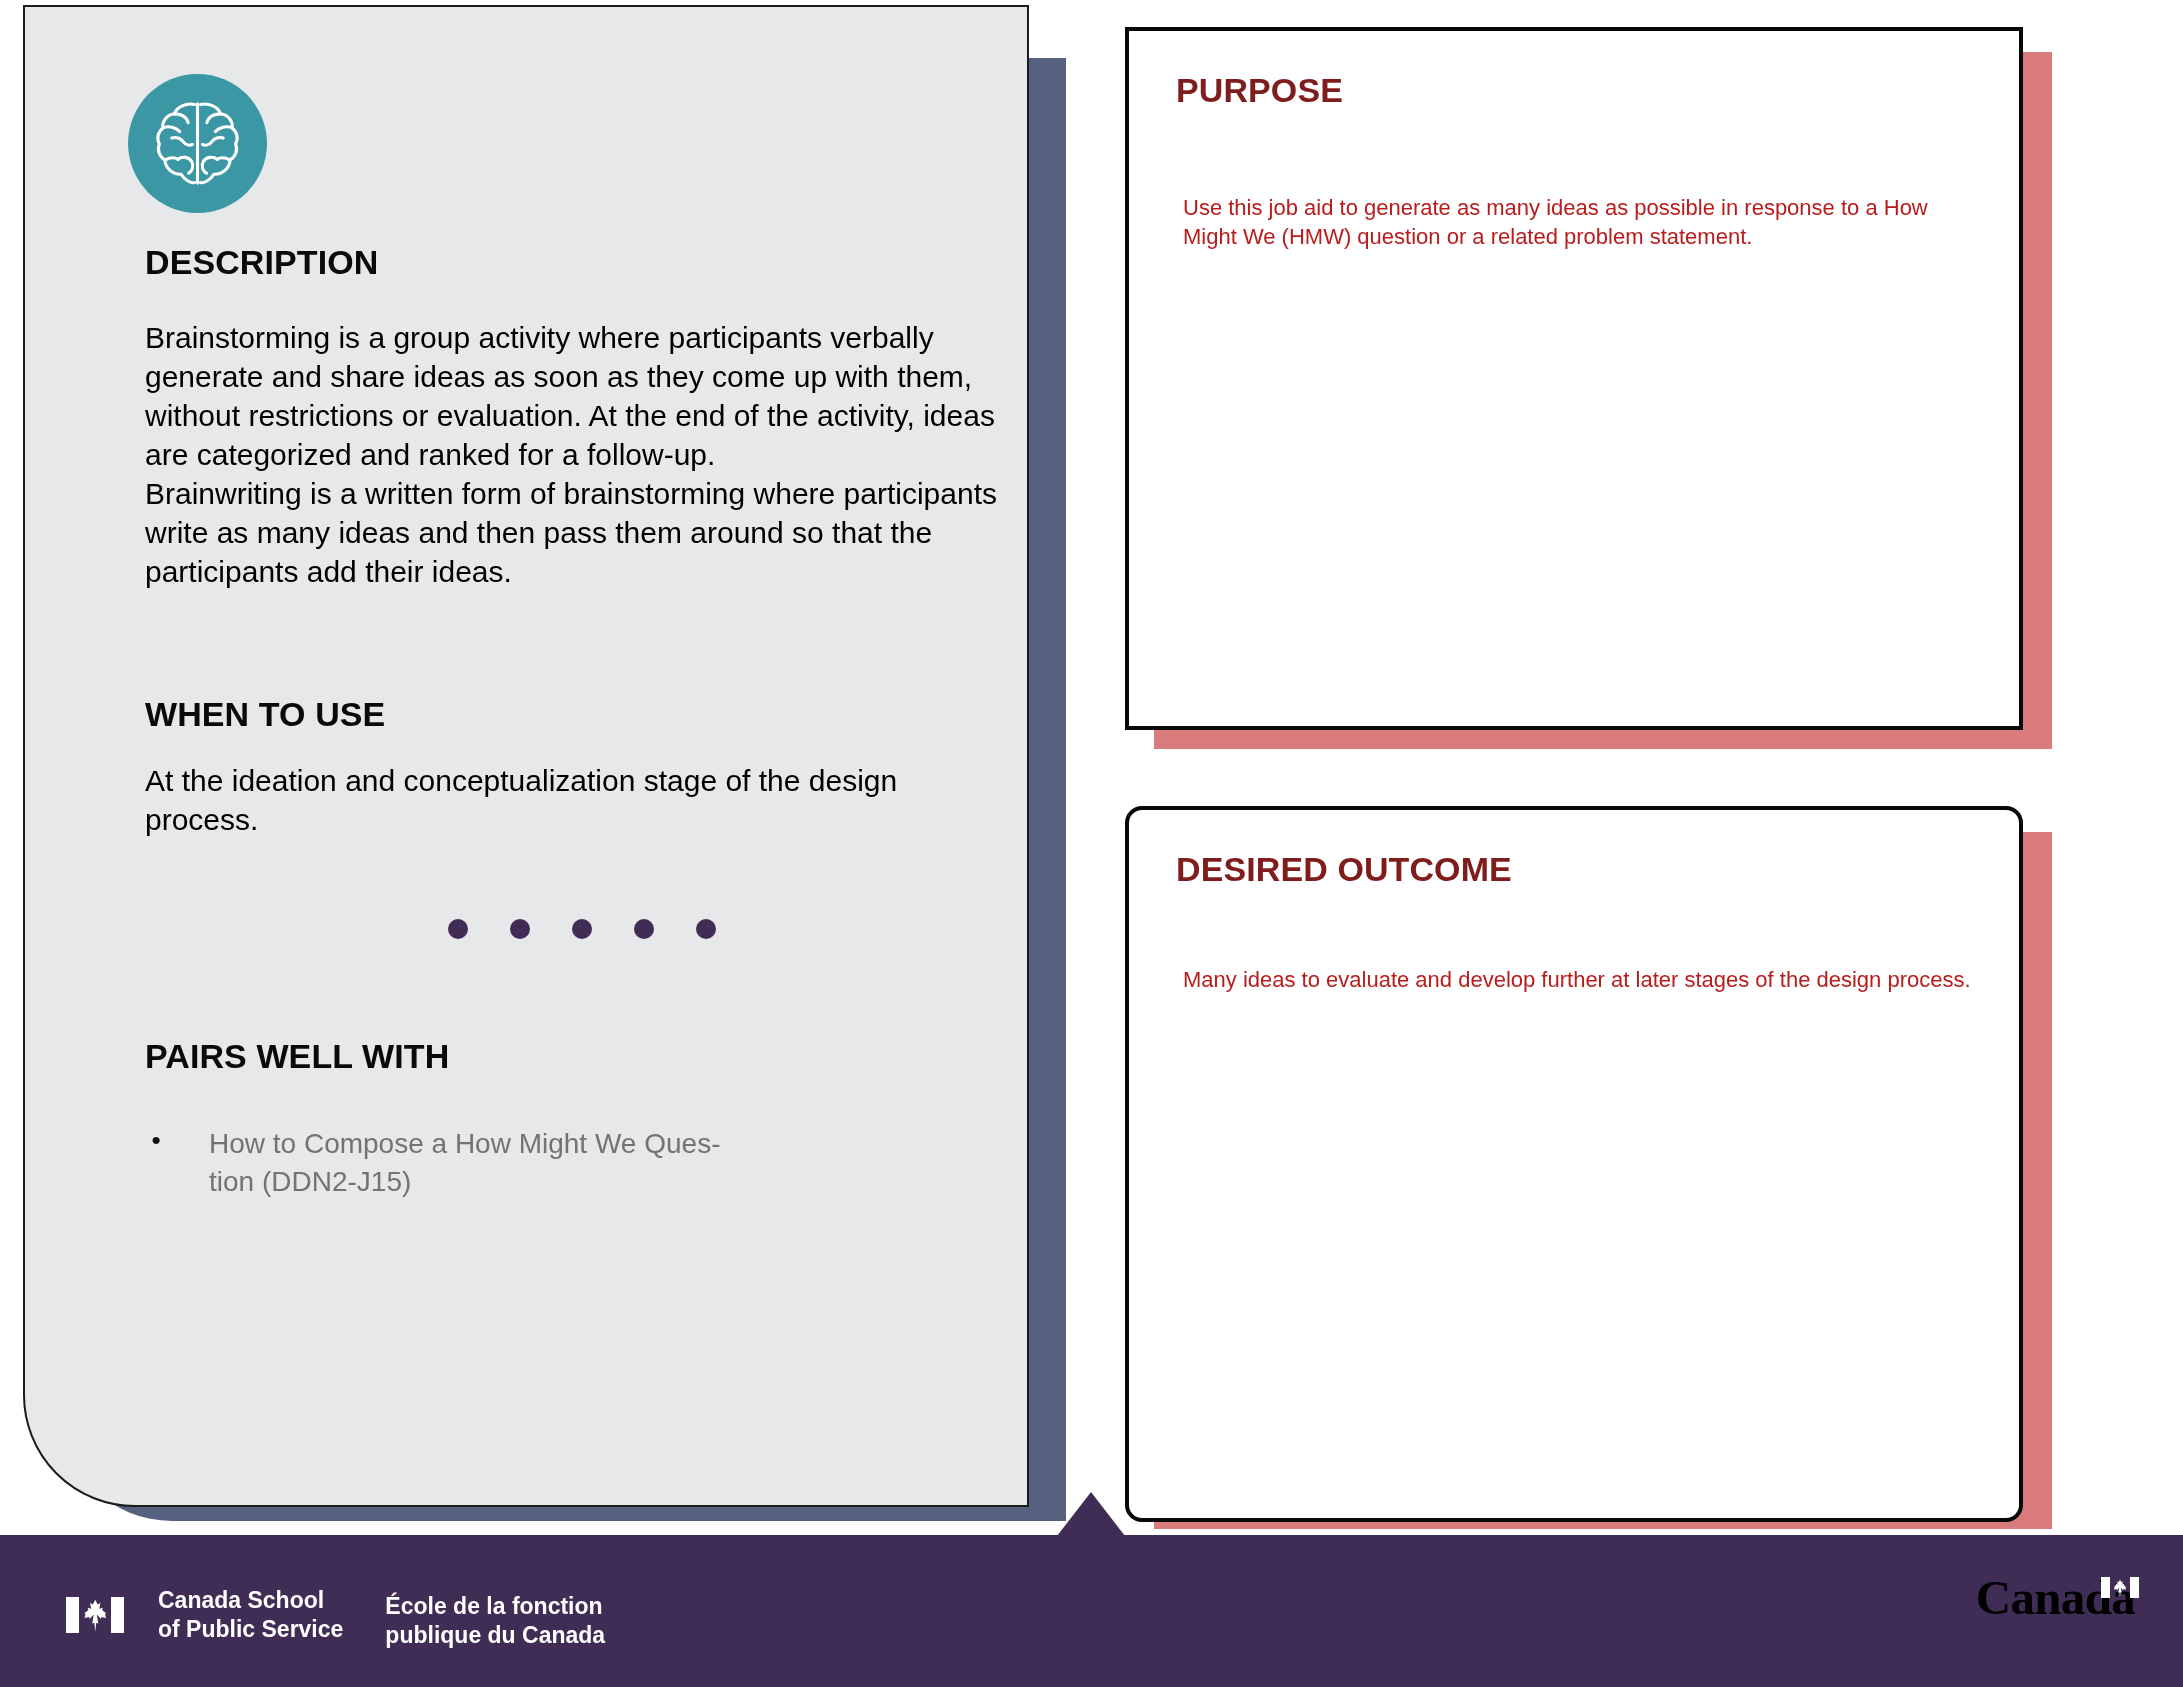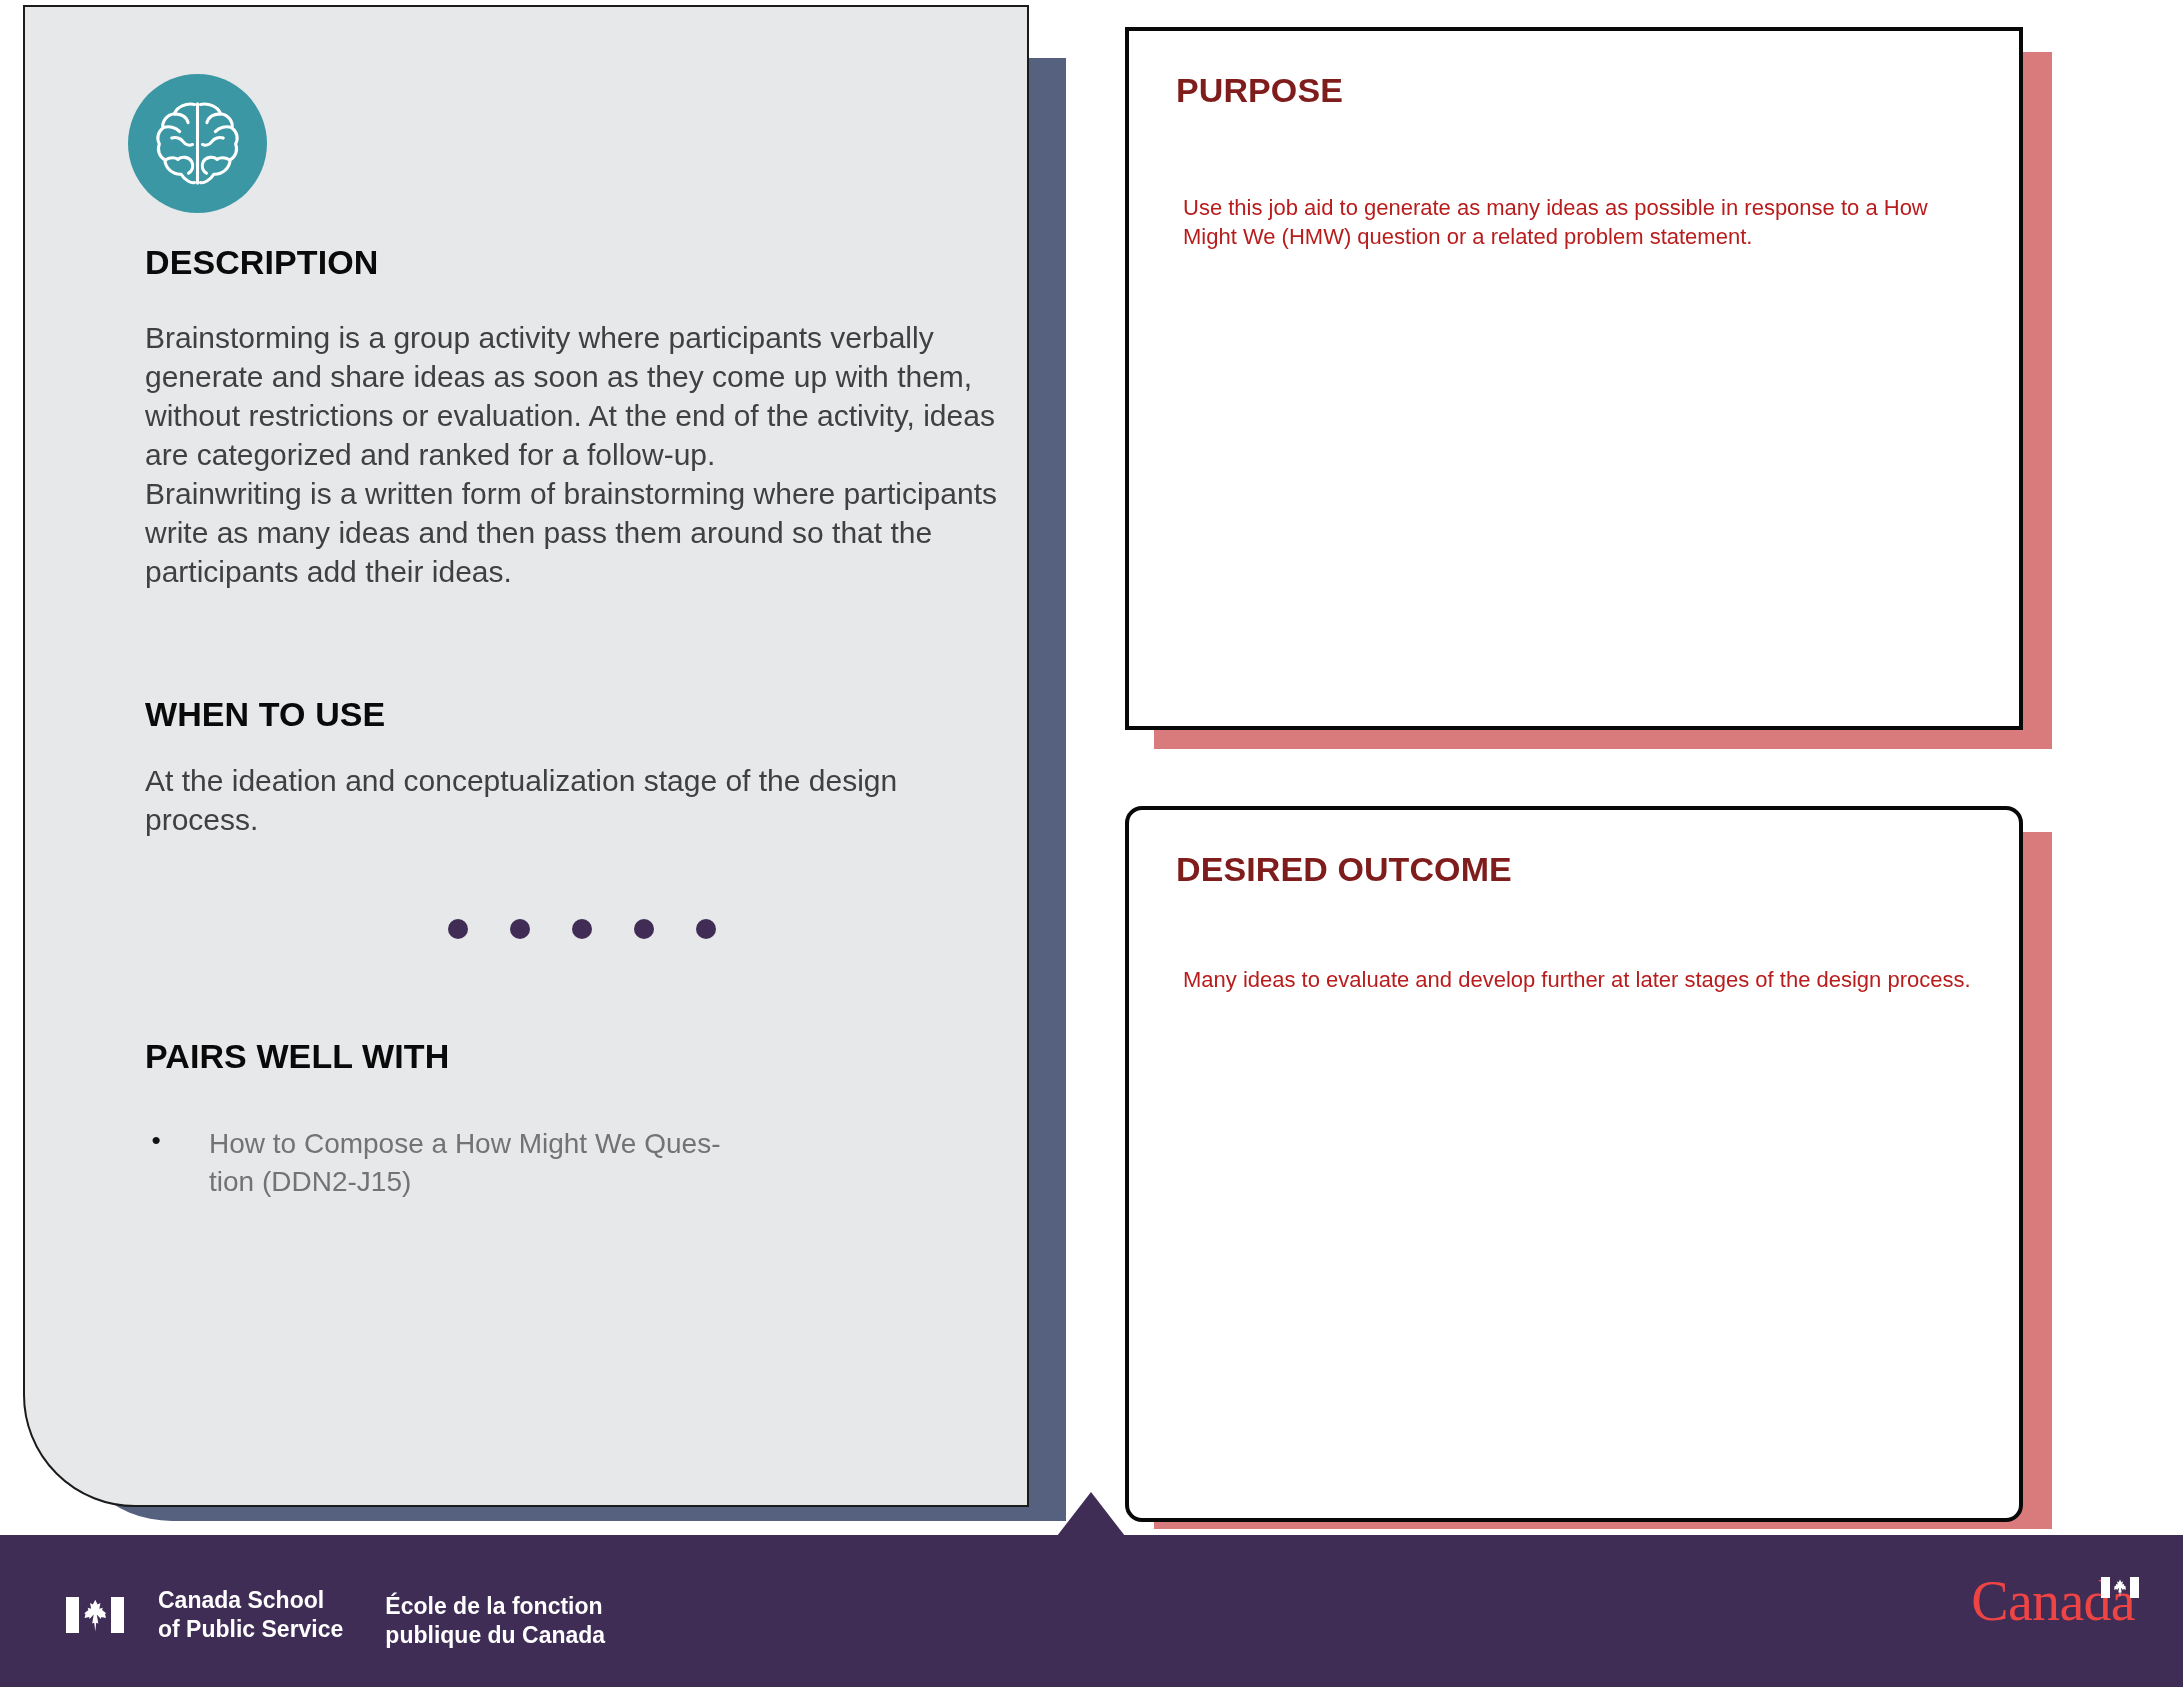--- a/index.html
+++ b/index.html
@@ -80,21 +80,21 @@
     font-size: 34px;
     font-weight: 700;
     color: #0A0A0A;
     letter-spacing: 0.1px;
   }
   .card-body-text {
     position: absolute;
     left: 120px;
     font-size: 30px;
     line-height: 1.3;
-    color: #404040;
+    color: #000000;
     white-space: pre-line;
   }
 
   #desc-title   { top: 236px; }
   #desc-text    { top: 311px; width: 873px; }
   #when-title   { top: 688px; }
   #when-text    { top: 754px; width: 794px; }
   #pairs-title  { top: 1030px; }
 
   #dots-row {
@@ -229,24 +229,24 @@
     line-height: 1.28;
     white-space: pre-line;
   }
   #wordmark-fr { margin-left: 8px; margin-top: 12px; }
 
   #canada-wordmark {
     position: absolute;
     right: 40px;
     top: 1573px;
     z-index: 7;
-    color: #ef4444;
+    color: #000000;
     font-family: "Liberation Serif", serif;
-    font-size: 56px;
-    font-weight: 400;
+    font-size: 49px;
+    font-weight: 700;
     letter-spacing: -0.7px;
     line-height: 1;
     padding-right: 8px;
   }
   #canada-wordmark .wm-flag {
     position: absolute;
     right: 4px;
     top: 4px;
     width: 38px;
     height: 21px;

